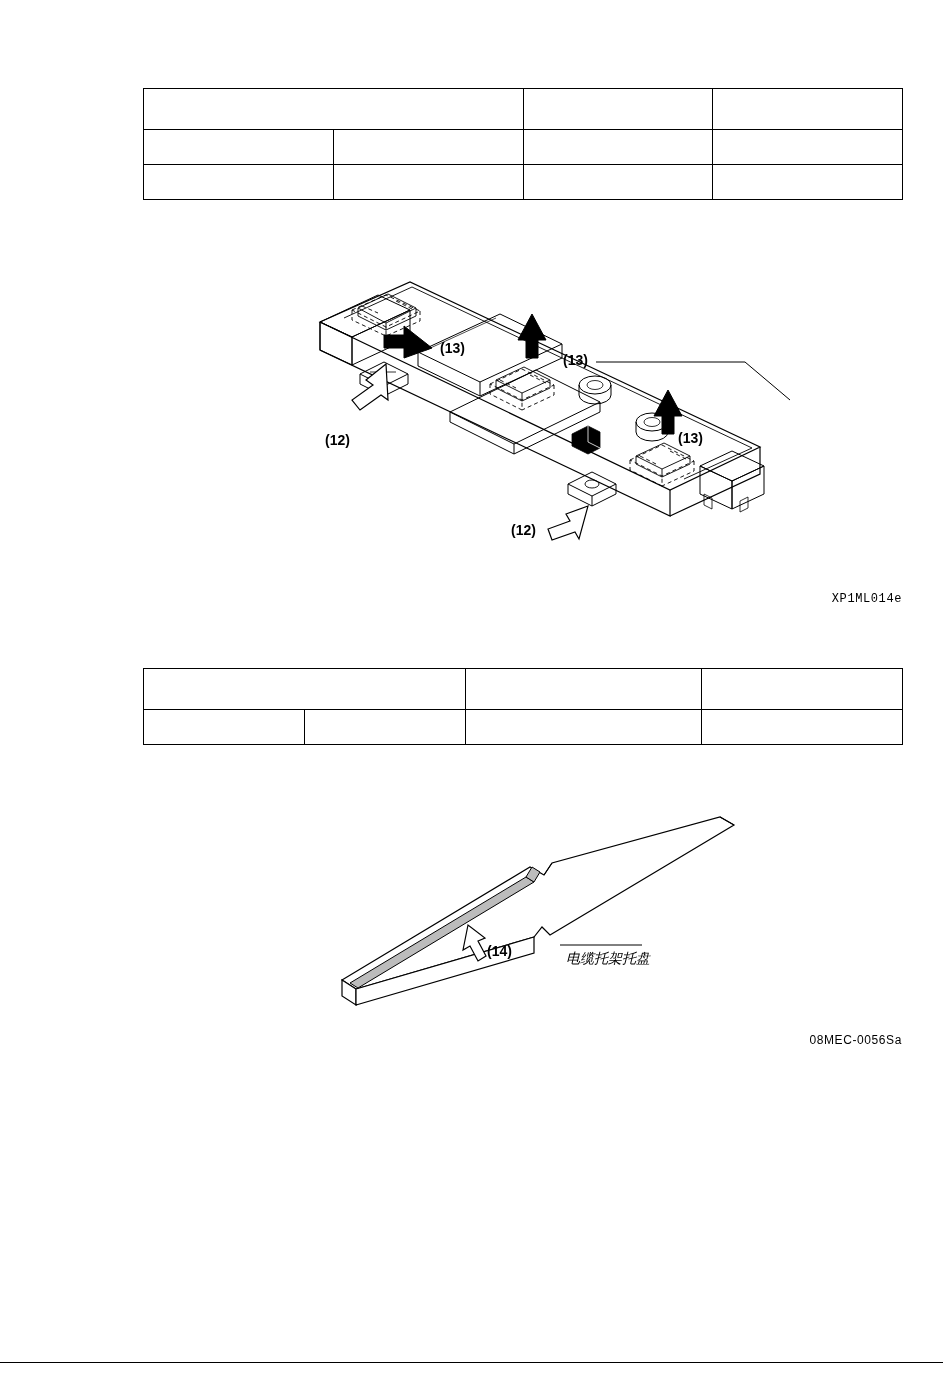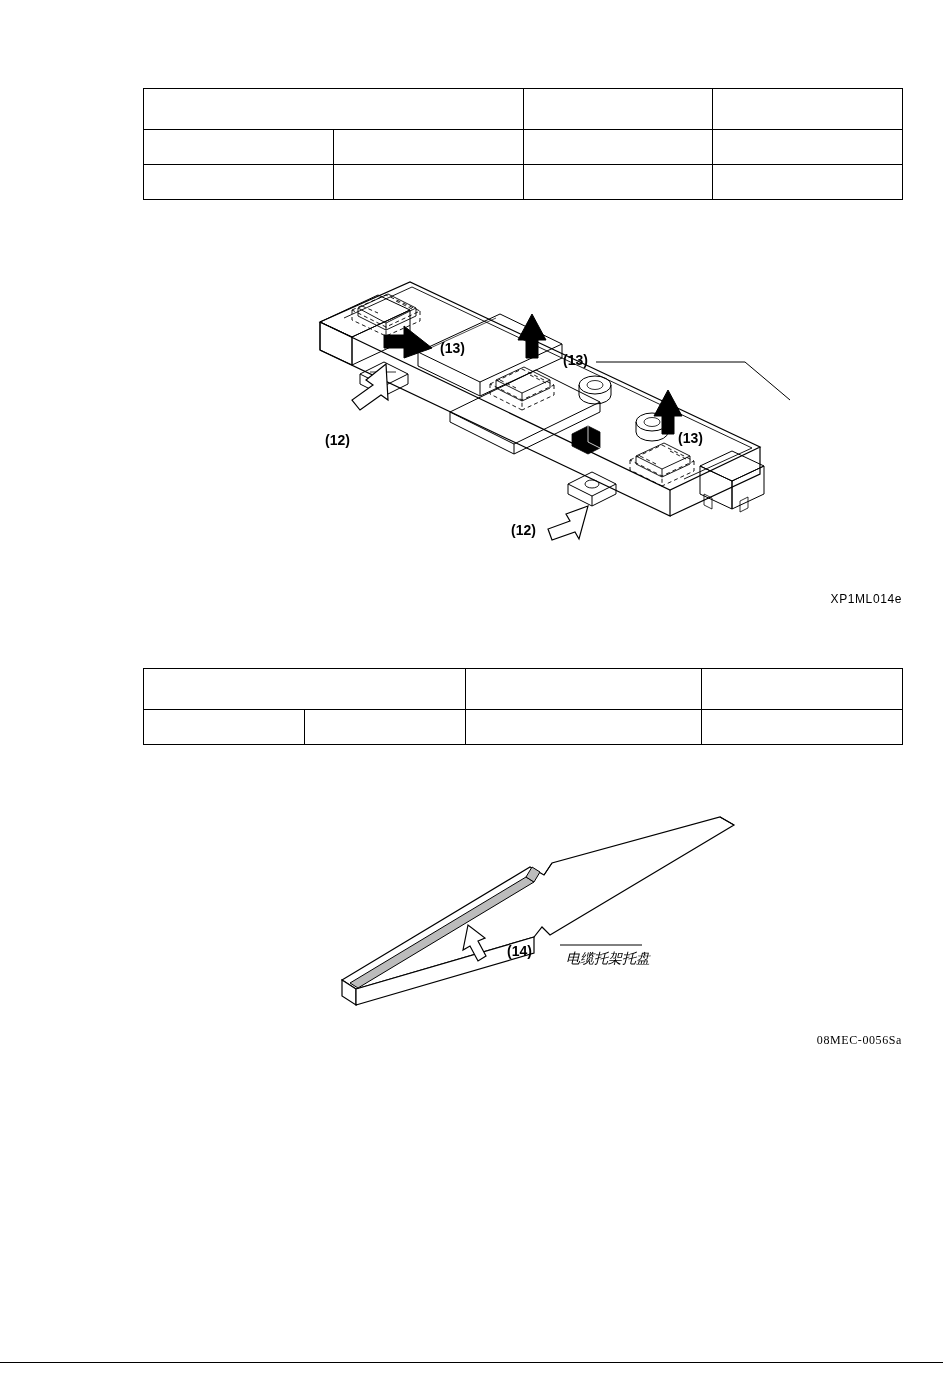--- a/index.html
+++ b/index.html
@@ -64,21 +64,21 @@
     width: 470px;
     height: 350px;
   }
   #figure-1 svg { display: block; }
 
   #figure-1-caption {
     position: absolute;
     left: 902px;
     top: 592px;
     transform: translateX(-100%);
-    font-family: Liberation Sans, sans-serif;
+    font-family: Liberation Mono, monospace;
     font-size: 12px;
     letter-spacing: 0.6px;
     white-space: nowrap;
   }
 
   
   #figure-2 {
     position: absolute;
     left: 320px;
     top: 805px;
@@ -95,21 +95,21 @@
     font-size: 14px;
     white-space: nowrap;
     font-style: italic;
   }
 
   #figure-2-caption {
     position: absolute;
     left: 902px;
     top: 1033px;
     transform: translateX(-100%);
-    font-family: Liberation Serif, serif;
+    font-family: Liberation Sans, sans-serif;
     font-size: 12px;
     letter-spacing: 0.6px;
     white-space: nowrap;
   }
 
   .callout {
     position: absolute;
     font-family: "Liberation Sans", sans-serif;
     font-size: 14px;
     font-weight: bold;
@@ -307,21 +307,21 @@
       <g fill="#ffffff" stroke="#000" stroke-width="1.2">
         <path d="M 148 120 L 143 145 L 150 141 L 158 156 L 166 151 L 158 136 L 165 133 Z"></path>
       </g>
 
       <g stroke="#000" stroke-width="1" fill="none">
         <line x1="240" y1="140" x2="322" y2="140"></line>
       </g>
     </svg>
   </div>
 
-  <div class="callout" style="left:487px; top:943px;margin-left:20px;">(14)</div>
+  <div class="callout" style="left:487px; top:943px;">(14)</div>
 
   <div id="figure-2-label">电缆托架托盘</div>
 
   <div id="figure-2-caption">08MEC-0056Sa</div>
 
   <div id="footer-rule"></div>
 
 </div>
 
 </body></html>

